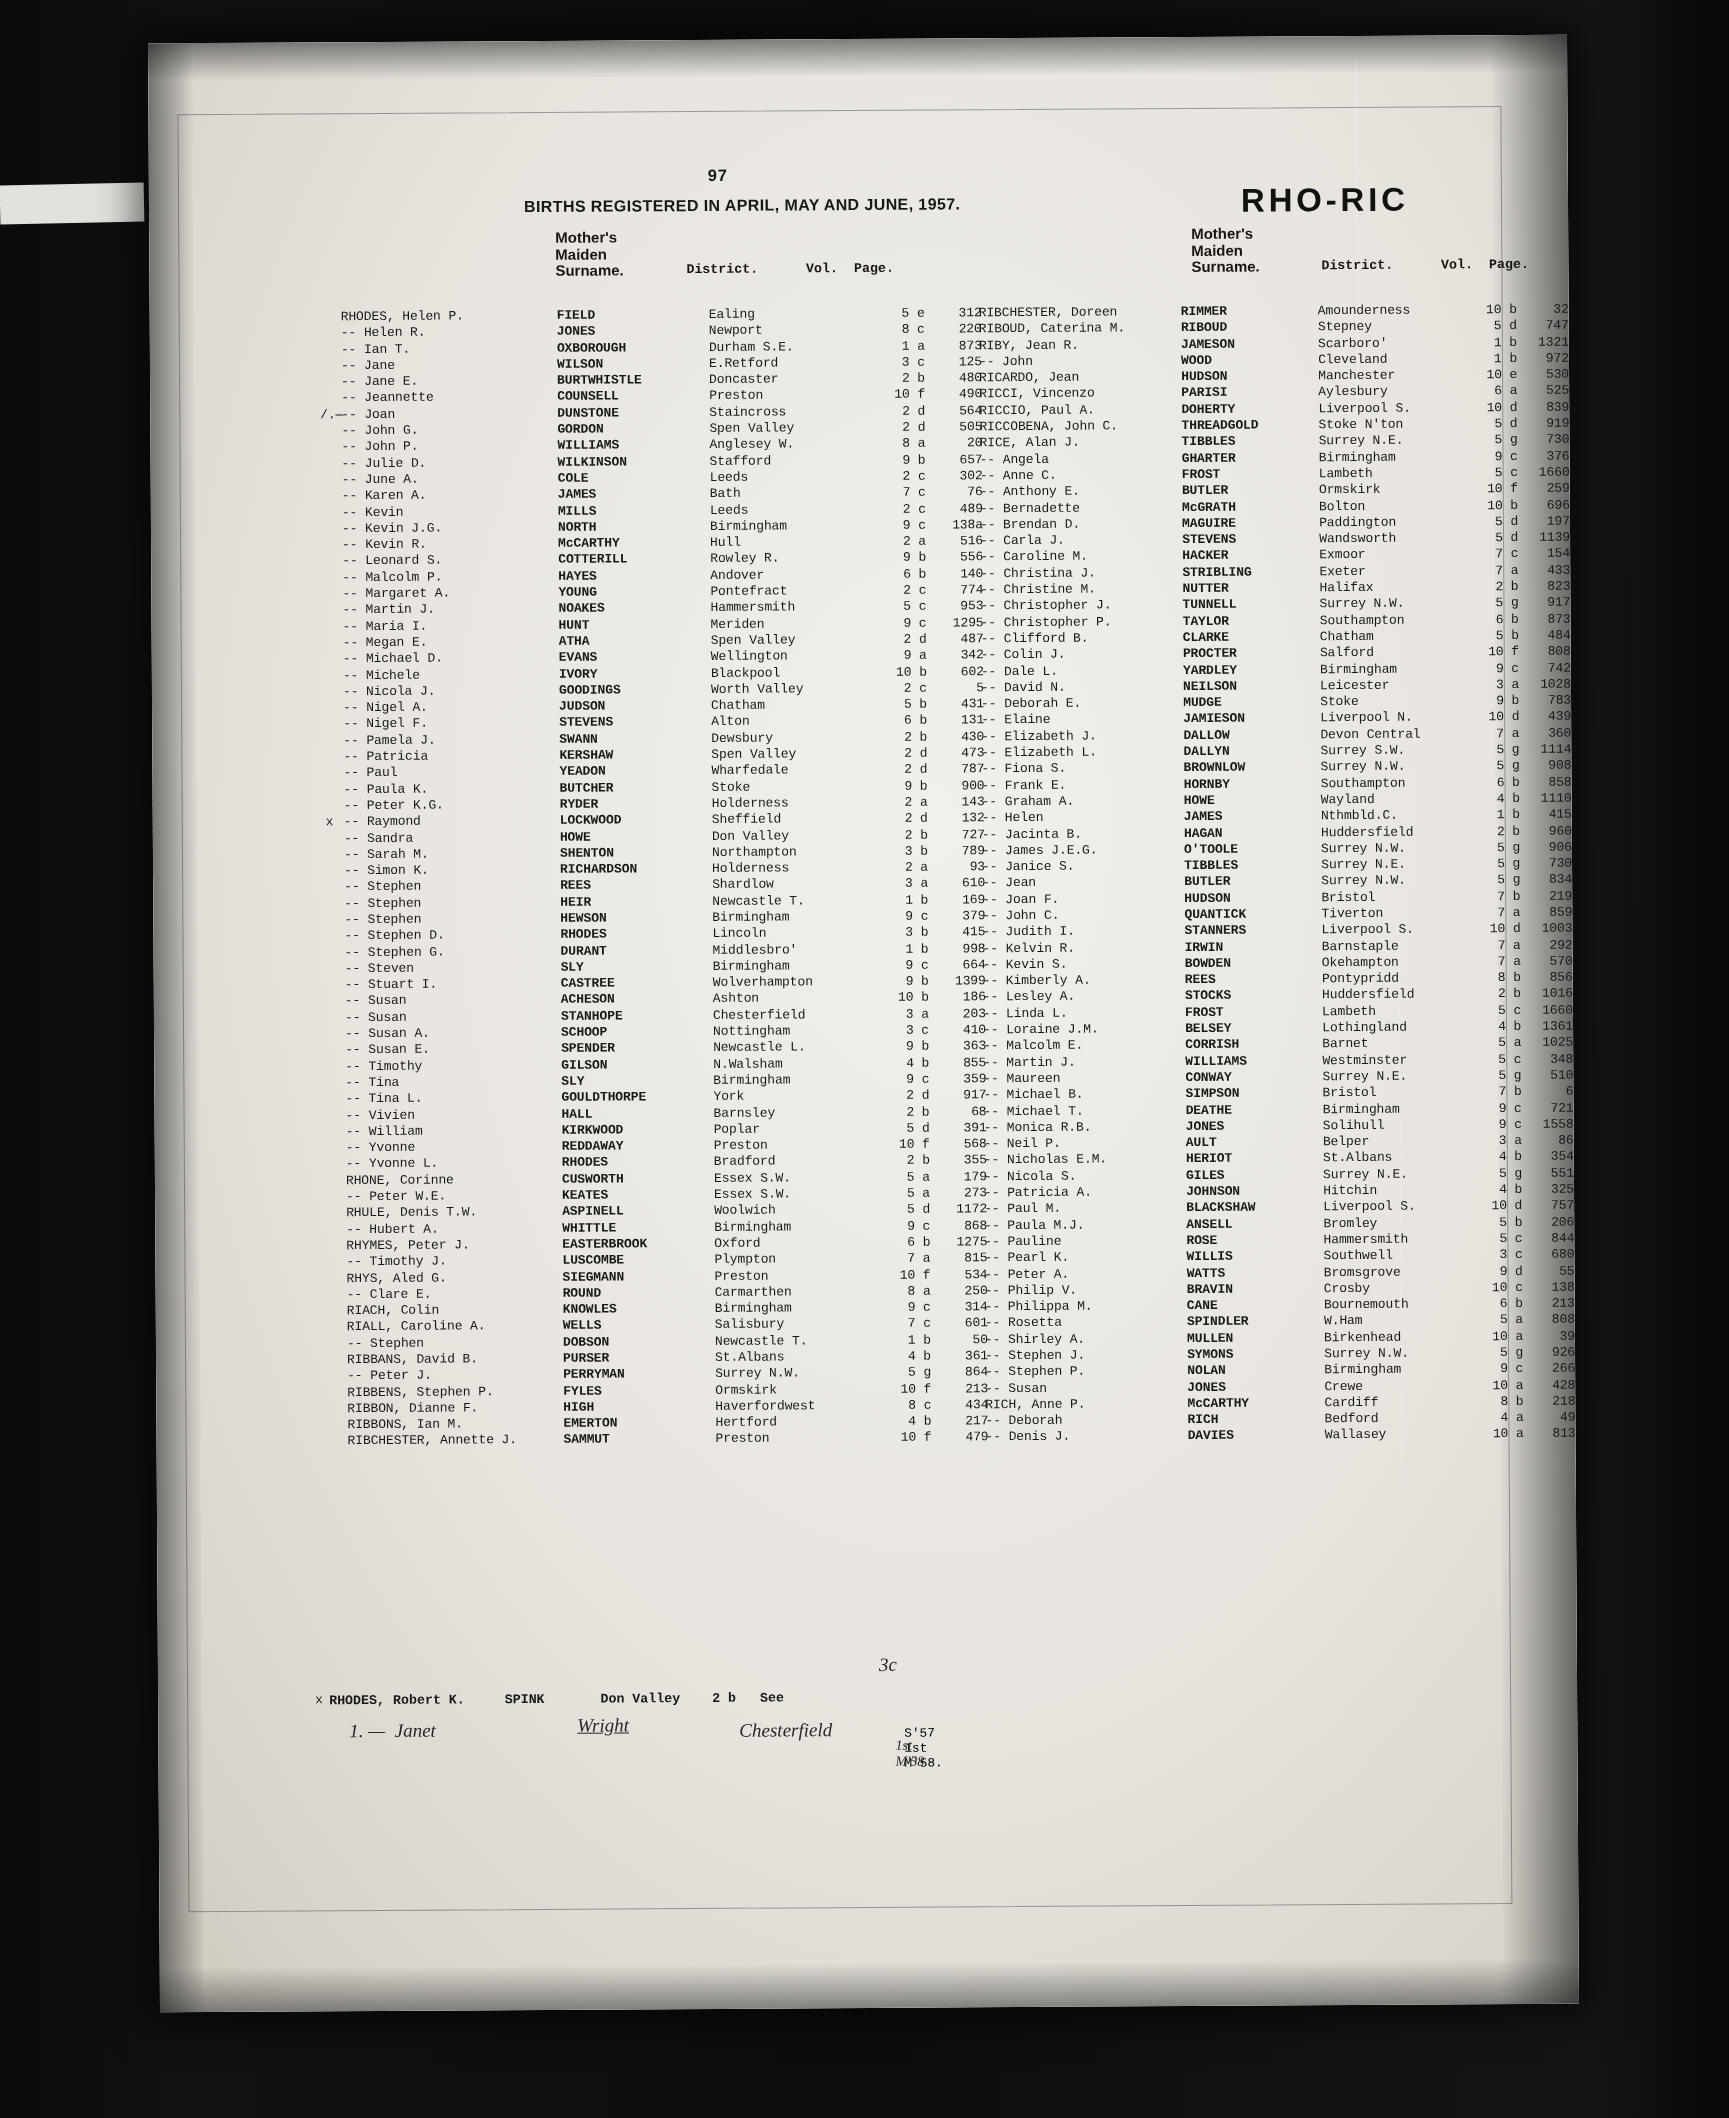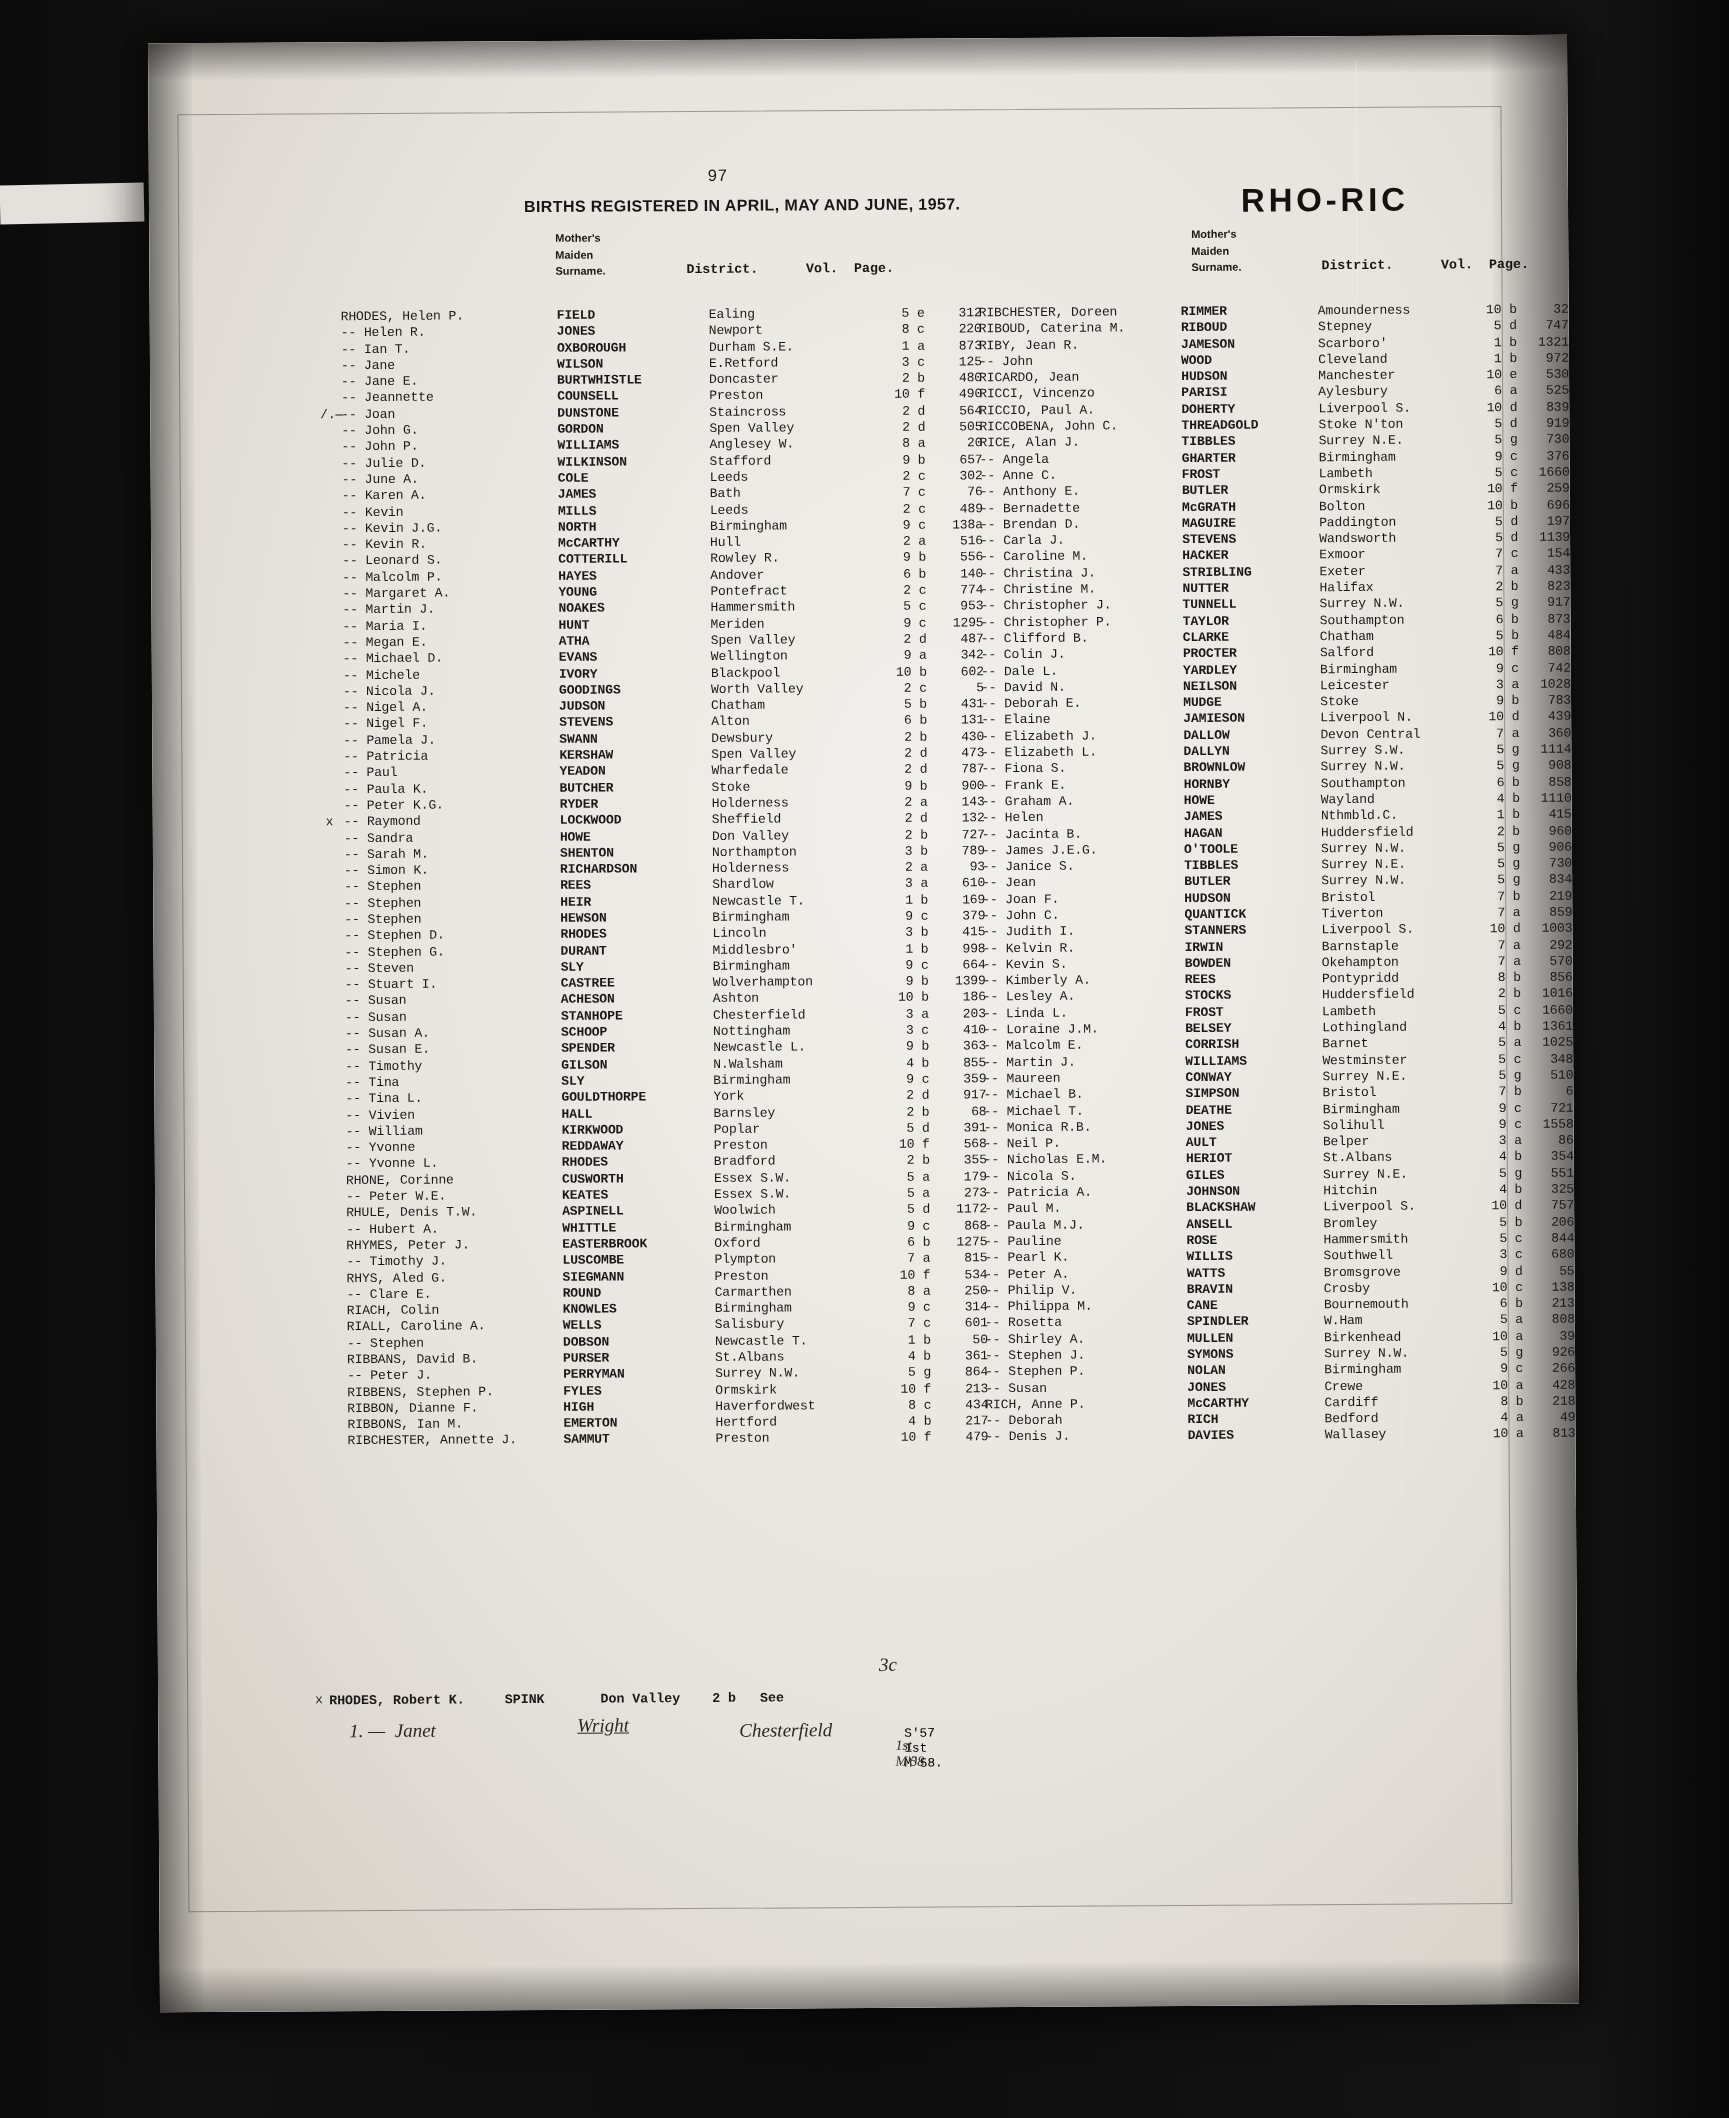--- a/index.html
+++ b/index.html
@@ -80,20 +80,21 @@
     border-radius: 50%;
     box-shadow: inset -3.8px 0 0 0 #e9e7e2;
   }
   .page-number {
     position: absolute;
     left: 559px; top: 126px;
     font-size: 16.5px;
     font-family: "Liberation Sans", sans-serif;
     letter-spacing: 0.6px;
     color: #1d1b19;
+    font-weight: bold;
   }
   .doc-title {
     position: absolute;
     left: 375px; top: 157px;
     font-size: 16px;
     letter-spacing: 0.4px;
     font-family: "Liberation Sans", sans-serif;
     font-weight: 600;
     color: #191715;
   }
@@ -101,21 +102,21 @@
     position: absolute;
     left: 1092px; top: 145px;
     font-size: 33px;
     letter-spacing: 3.8px;
     font-family: "Liberation Sans", sans-serif;
     font-weight: 700;
     color: #141210;
   }
   .col-head {
     position: absolute;
-    font-size: 11px;
+    font-size: 15px;
     font-family: "Liberation Sans", sans-serif;
     font-weight: 700;
     line-height: 16.5px;
     color: #18160f;
   }
   .hdr-left { left: 406px; top: 189px; }
   .hdr-right { left: 1042px; top: 189px; }
   .hdr-cols {
     position: absolute;
     font-size: 13.3px;

